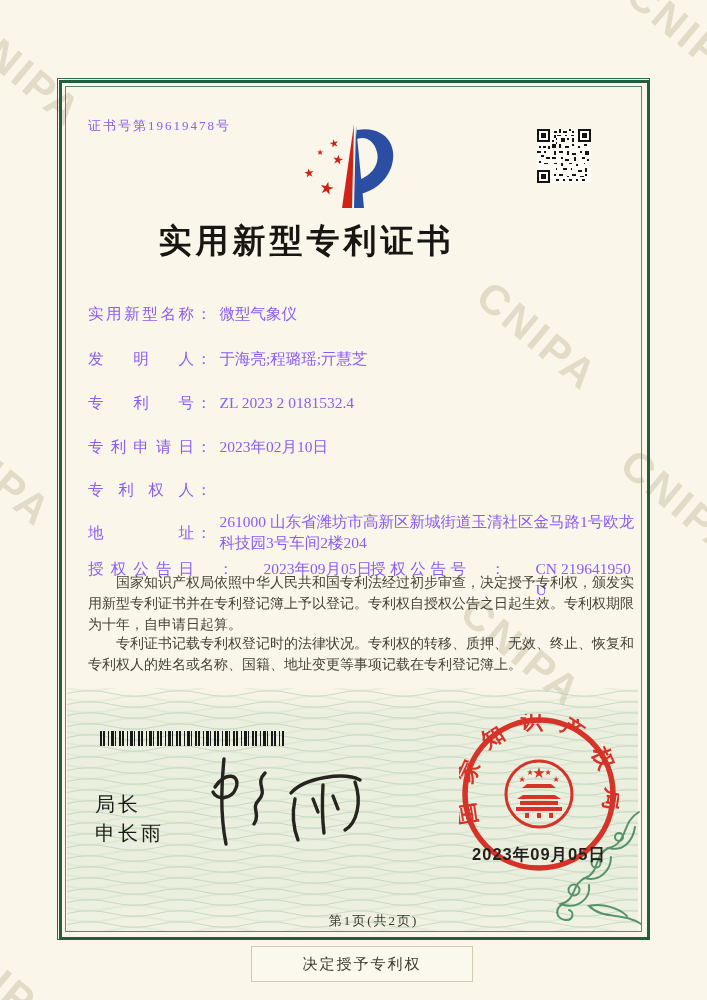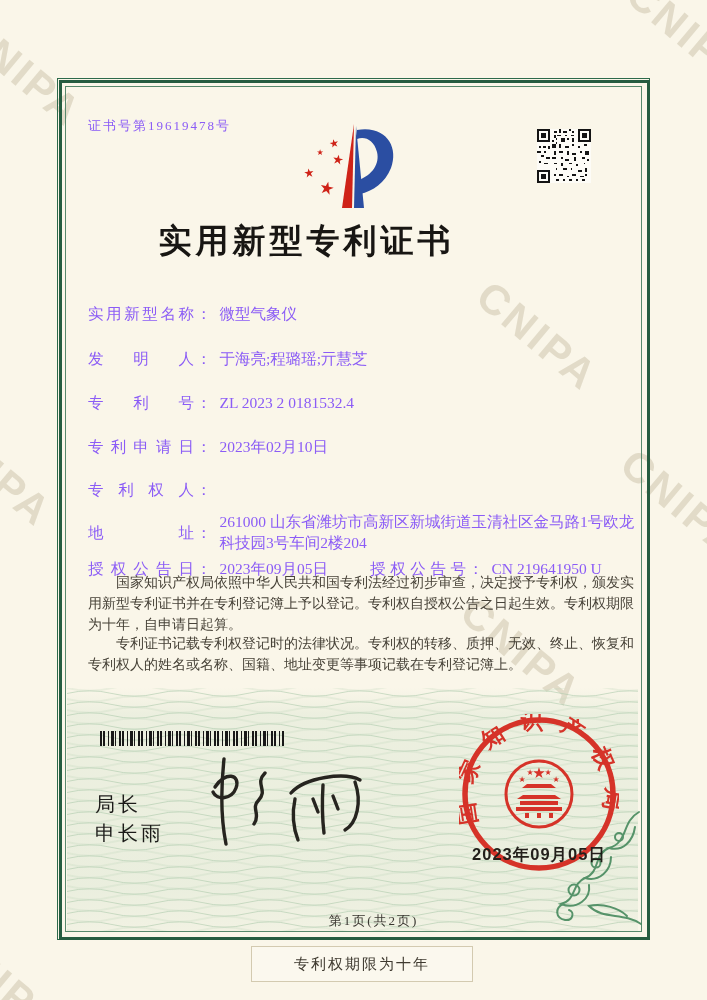--- a/index.html
+++ b/index.html
@@ -40,21 +40,21 @@
   .field-row{
     position:absolute;left:88px;width:556px;z-index:2;display:flex;align-items:center;
     font-size:15.5px;color:#8b5cf6;line-height:21px;margin-top:20px;
   }
   .f-label{
     width:106px;flex:0 0 106px;
     text-align:justify;text-align-last:justify;
   }
   .f-colon{flex:0 0 auto;margin:0 8px 0 2px;}
   .f-value{flex:0 1 auto;max-width:428px;}
-  .row-grant .pair{display:flex;}
+  .row-grant .pair{display:flex;gap:22px;}
   .row-grant .pair2{position:absolute;left:282px;top:0;}
   .row-grant .pair2 .f-label{width:96px;flex-basis:96px;}
   .body-par{
     position:absolute;left:88px;width:556px;z-index:2;
     font-size:14px;line-height:21px;color:#474238;
     text-indent:2em;margin:0;
   }
   .barcode{
     left:100px;top:731px;width:184px;height:15px;z-index:2;
     background:repeating-linear-gradient(90deg,
@@ -246,14 +246,14 @@
       <path d="M20 94 C12 98 12 108 22 110 C30 111 32 102 26 100"></path>
       <circle cx="31" cy="80" r="5.5"></circle>
       <circle cx="53" cy="53" r="4.5"></circle>
       <circle cx="76" cy="27" r="4"></circle>
     </g>
   </svg>
 </div>
 
 <div class="abs page-footer">第1页(共2页)</div>
 <div class="abs cont-box">
-  <span>专利权期限为十年</span>
+  <span>决定授予专利权</span>
 </div>
 
 </body></html>

